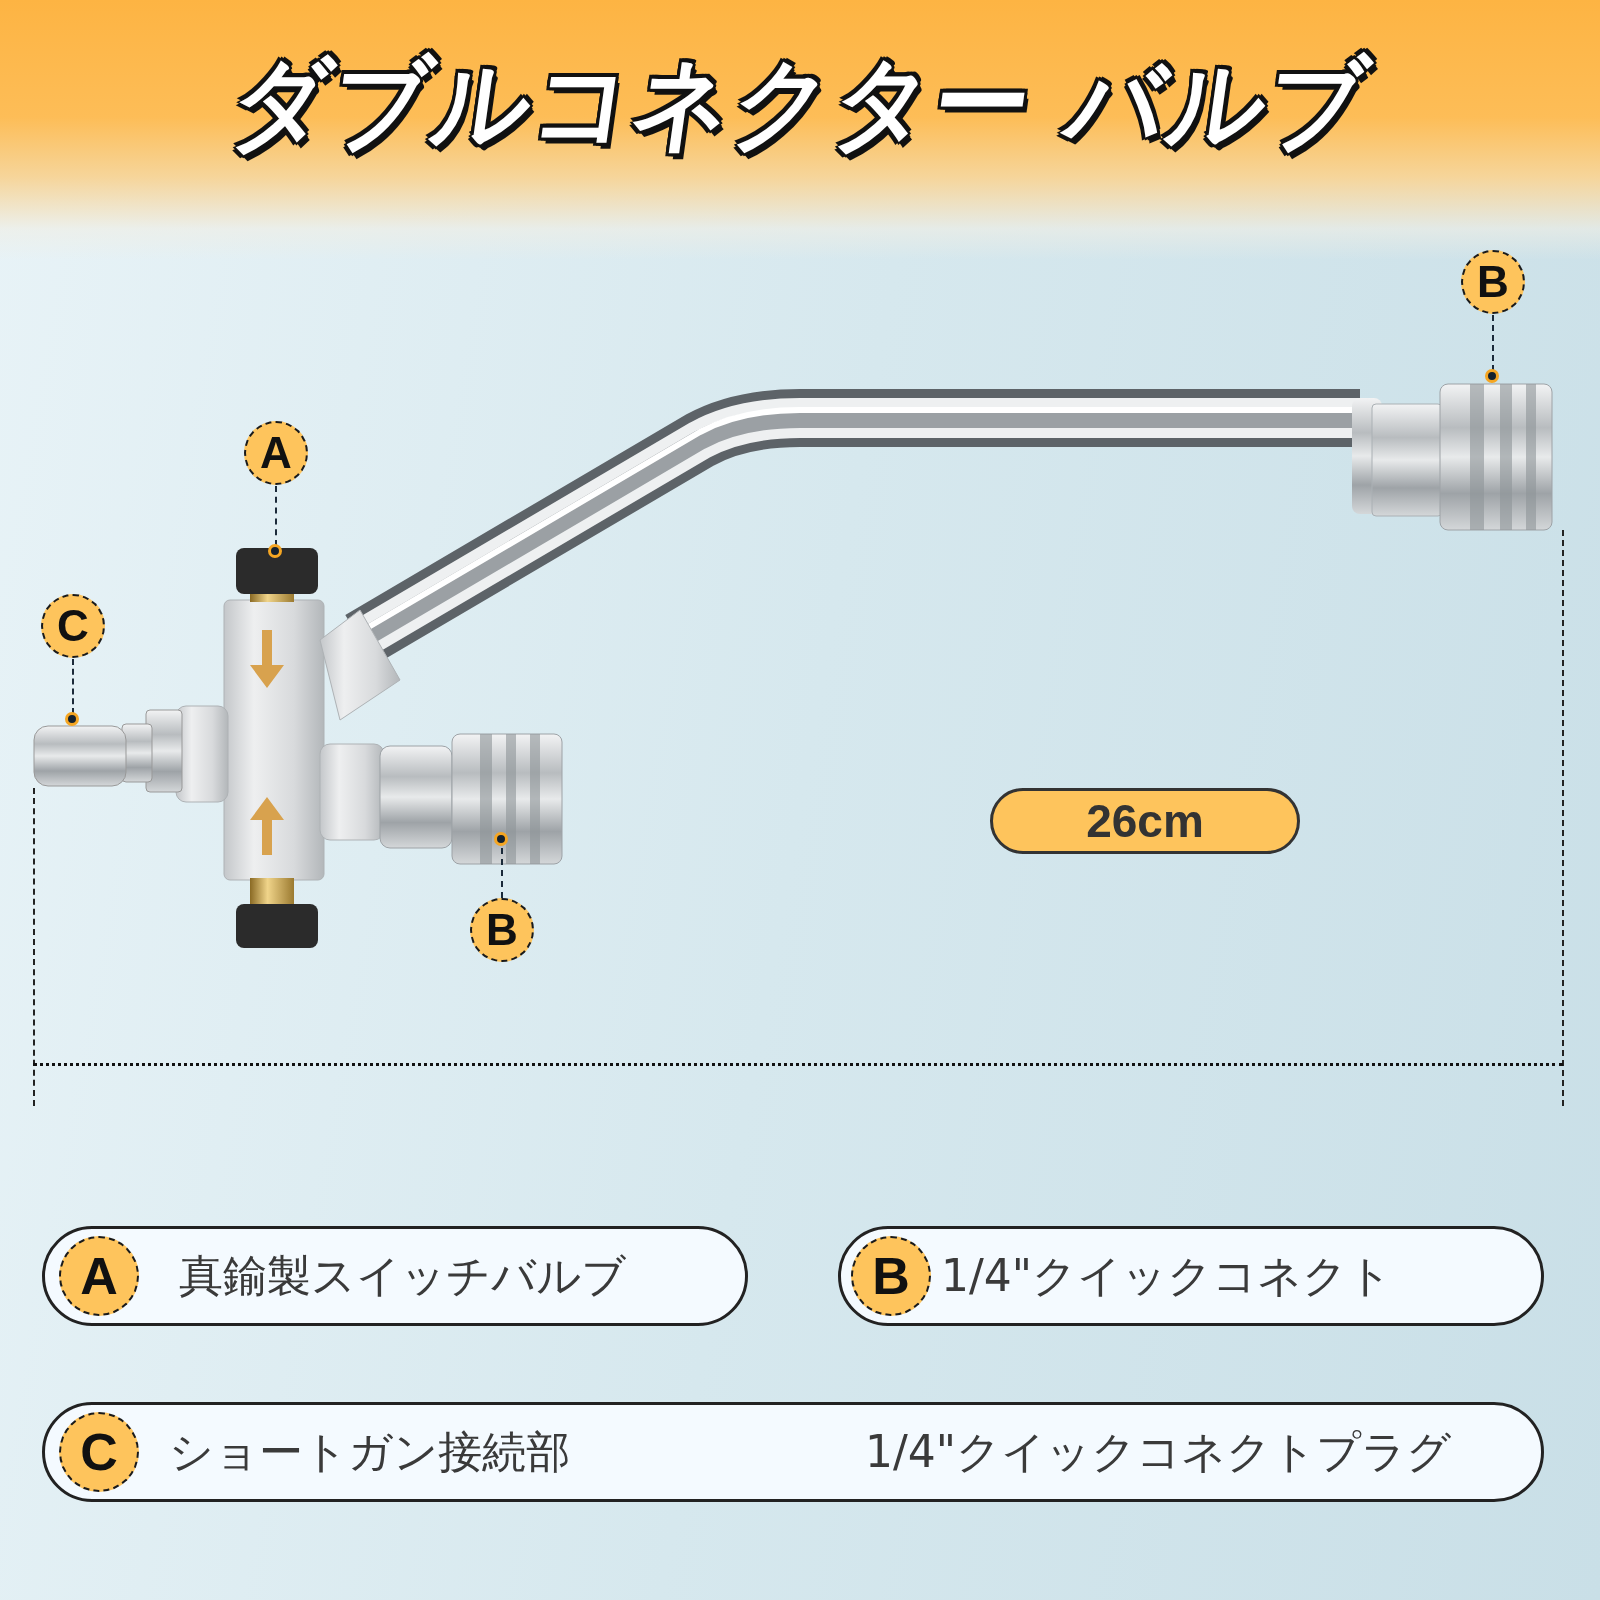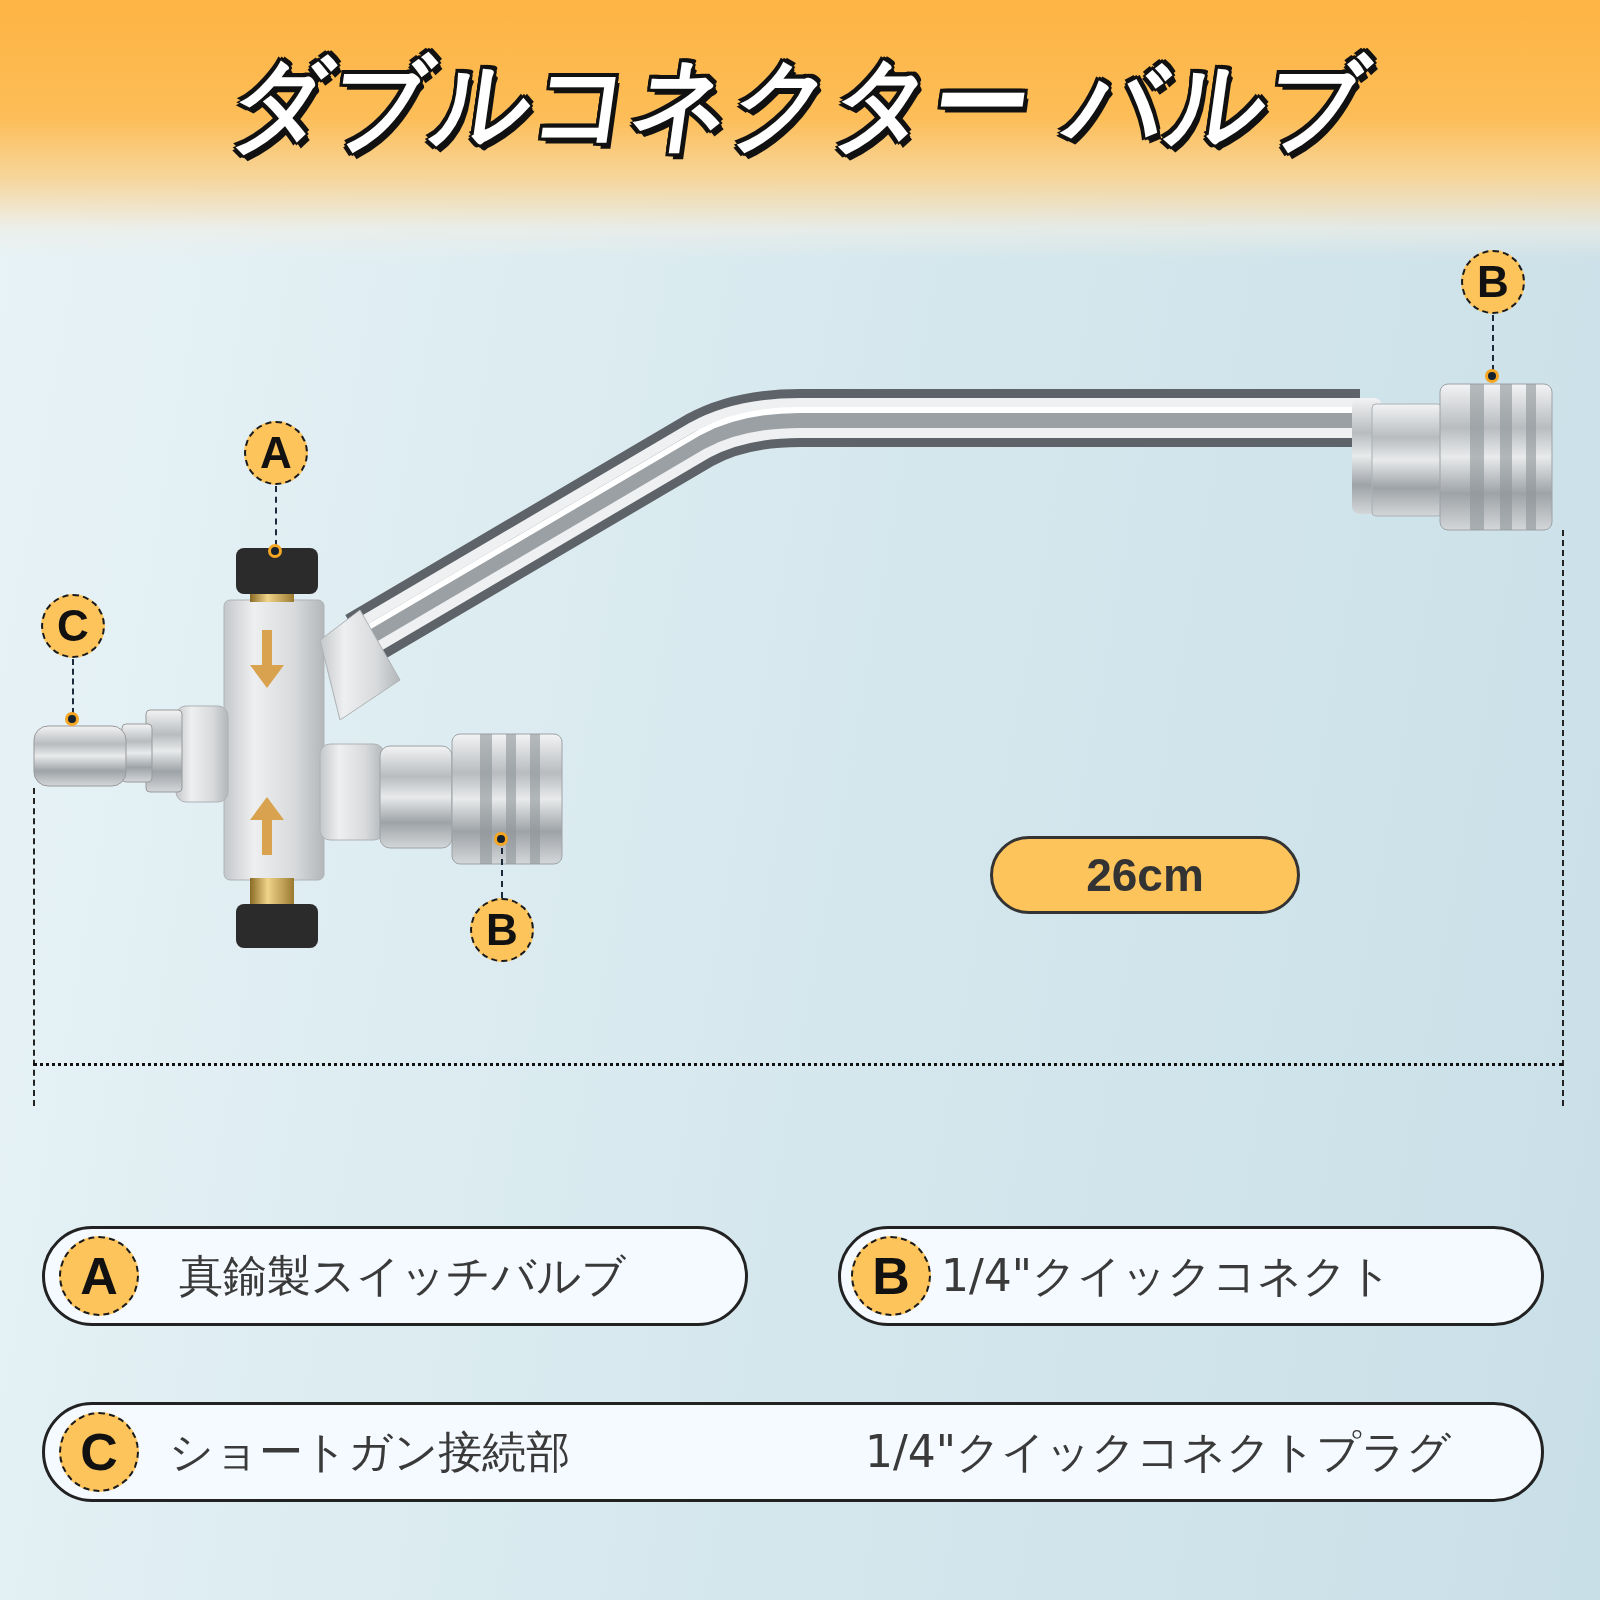--- a/index.html
+++ b/index.html
@@ -38,21 +38,21 @@
     background: #14212e; border: 3px solid #f5a623;
   }
 
   
   .product { position: absolute; left: 0; top: 0; width: 1600px; height: 1000px; }
 
   .dim-v { position: absolute; width: 0; border-left: 2px dashed #222; }
   .dim-h { position: absolute; height: 0; border-top: 3px dotted #111; }
 
   .length-pill {
-    position: absolute; left: 990px; top: 836px; width: 310px; height: 78px;
+    position: absolute; left: 990px; top: 788px; width: 310px; height: 66px;
     border-radius: 39px; background: #fec45c; border: 3px solid #333;
     display: flex; align-items: center; justify-content: center;
     font-family: "Liberation Sans", sans-serif; font-weight: bold; font-size: 46px; color: #333;
   }
 
   .legend {
     position: absolute; height: 100px; border-radius: 50px;
     background: #f4faff; border: 3px solid #222;
     display: flex; align-items: center;
   }

